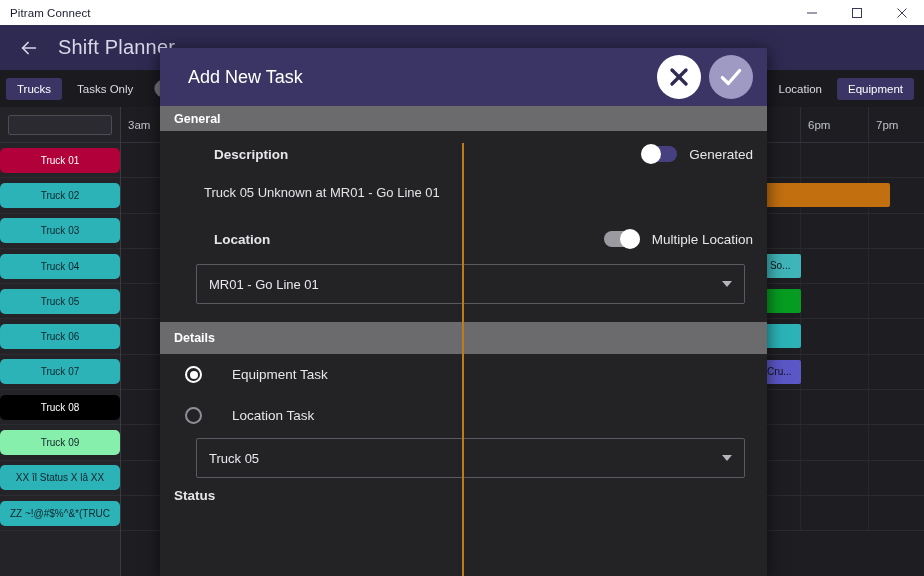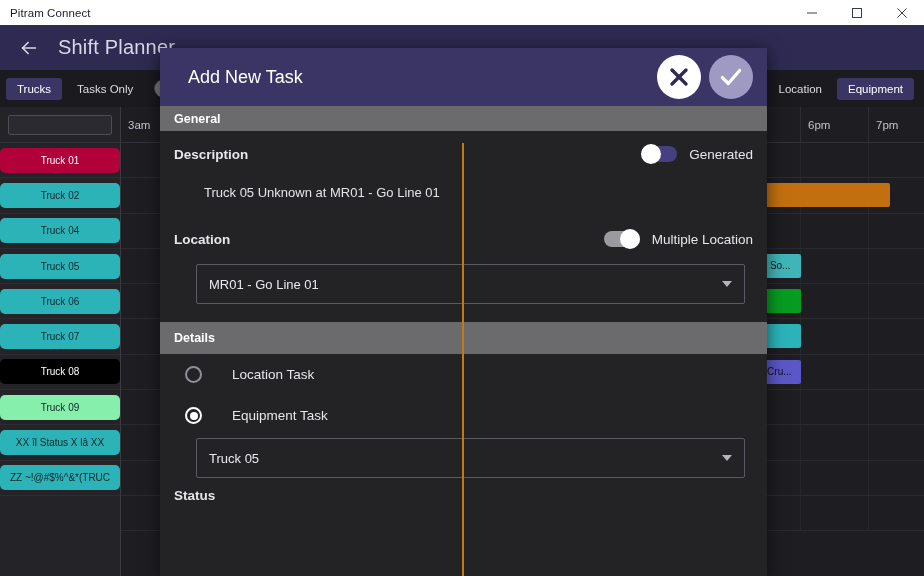--- a/index.html
+++ b/index.html
@@ -198,20 +198,21 @@
     flex: 0 0 25px;
   }
   .modal-body {
     flex: 1; overflow: hidden;
     background: #232326;
   }
   .field-block { padding: 0 14px; }
   .field-head {
     display: flex; align-items: center;
     height: 46px;
+    margin-left: 40px;
   }
   .field-label {
     font-size: 13.5px; color: #e6e6ea; font-weight: bold;
   }
   .field-toggle-wrap {
     margin-left: auto; display: flex; align-items: center; gap: 12px;
   }
   .sw {
     width: 36px; height: 16px; border-radius: 9px;
     position: relative;
@@ -325,20 +326,23 @@
       <input class="search-input" type="text" placeholder="" style="">
     </div>
     <div id="unit-list">
         <div class="unit-row">
           <div class="unit-pill" style="background: rgb(177, 0, 58); color: rgb(255, 255, 255);">Truck 01</div>
         </div>
         <div class="unit-row">
           <div class="unit-pill" style="background: rgb(43, 179, 184); color: rgb(19, 36, 42);">Truck 02</div>
         </div>
         <div class="unit-row">
+          <div class="unit-pill" style="background: rgb(43, 179, 184); color: rgb(19, 36, 42);">Truck 03</div>
+        </div>
+        <div class="unit-row">
           <div class="unit-pill" style="background: rgb(43, 179, 184); color: rgb(19, 36, 42);">Truck 04</div>
         </div>
         <div class="unit-row">
           <div class="unit-pill" style="background: rgb(43, 179, 184); color: rgb(19, 36, 42);">Truck 05</div>
         </div>
         <div class="unit-row">
           <div class="unit-pill" style="background: rgb(43, 179, 184); color: rgb(19, 36, 42);">Truck 06</div>
         </div>
         <div class="unit-row">
           <div class="unit-pill" style="background: rgb(43, 179, 184); color: rgb(19, 36, 42);">Truck 07</div>
@@ -587,28 +591,28 @@
       </div>
       <div class="select-box">
         <div class="select-value">MR01 - Go Line 01</div>
         <div class="caret"></div>
       </div>
 
       <div style="height:18px"></div>
       <div class="section-bar">Details</div>
 
       <div class="radio-row">
+        <div class="radio">
+          <div class="dot"></div>
+        </div>
+        <div class="radio-label">Equipment Task</div>
+      </div>
+      <div class="radio-row">
         <div class="radio off"></div>
         <div class="radio-label">Location Task</div>
-      </div>
-      <div class="radio-row">
-        <div class="radio">
-          <div class="dot"></div>
-        </div>
-        <div class="radio-label">Equipment Task</div>
       </div>
 
       <div class="select-box">
         <div class="select-value">Truck 05</div>
         <div class="caret"></div>
       </div>
 
       <div class="sub-label">Status</div>
     </div>
   </div>

